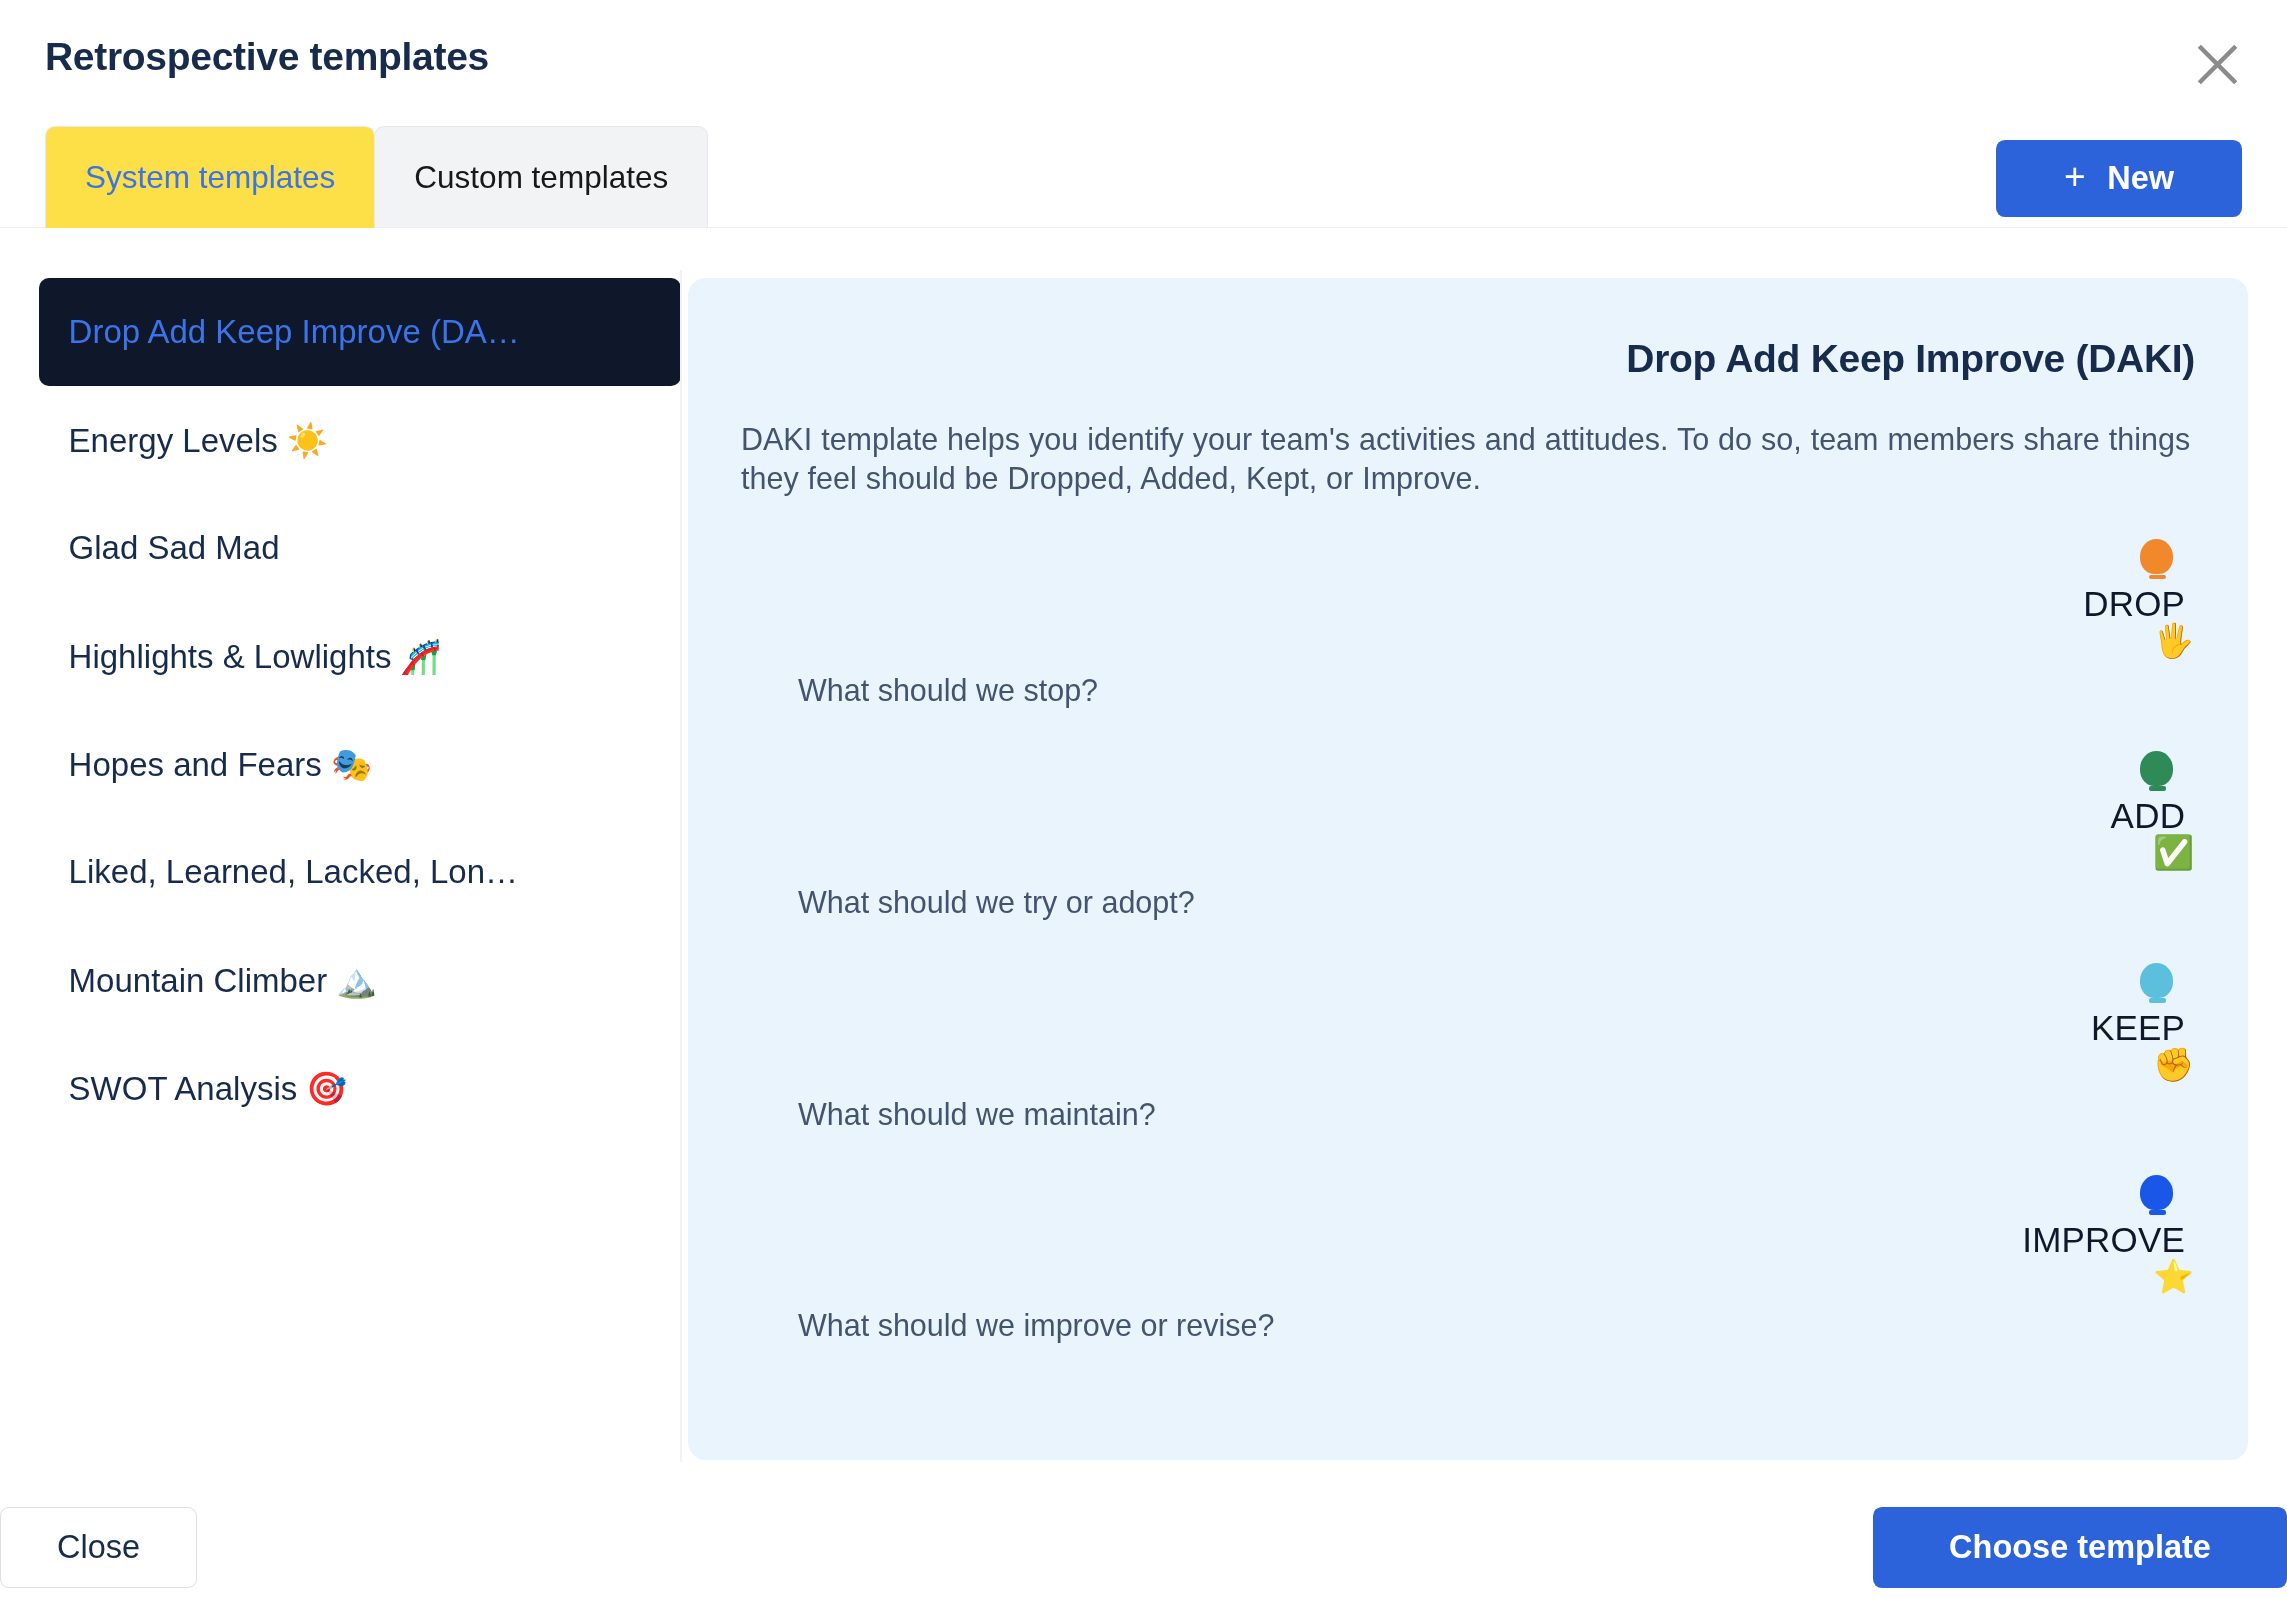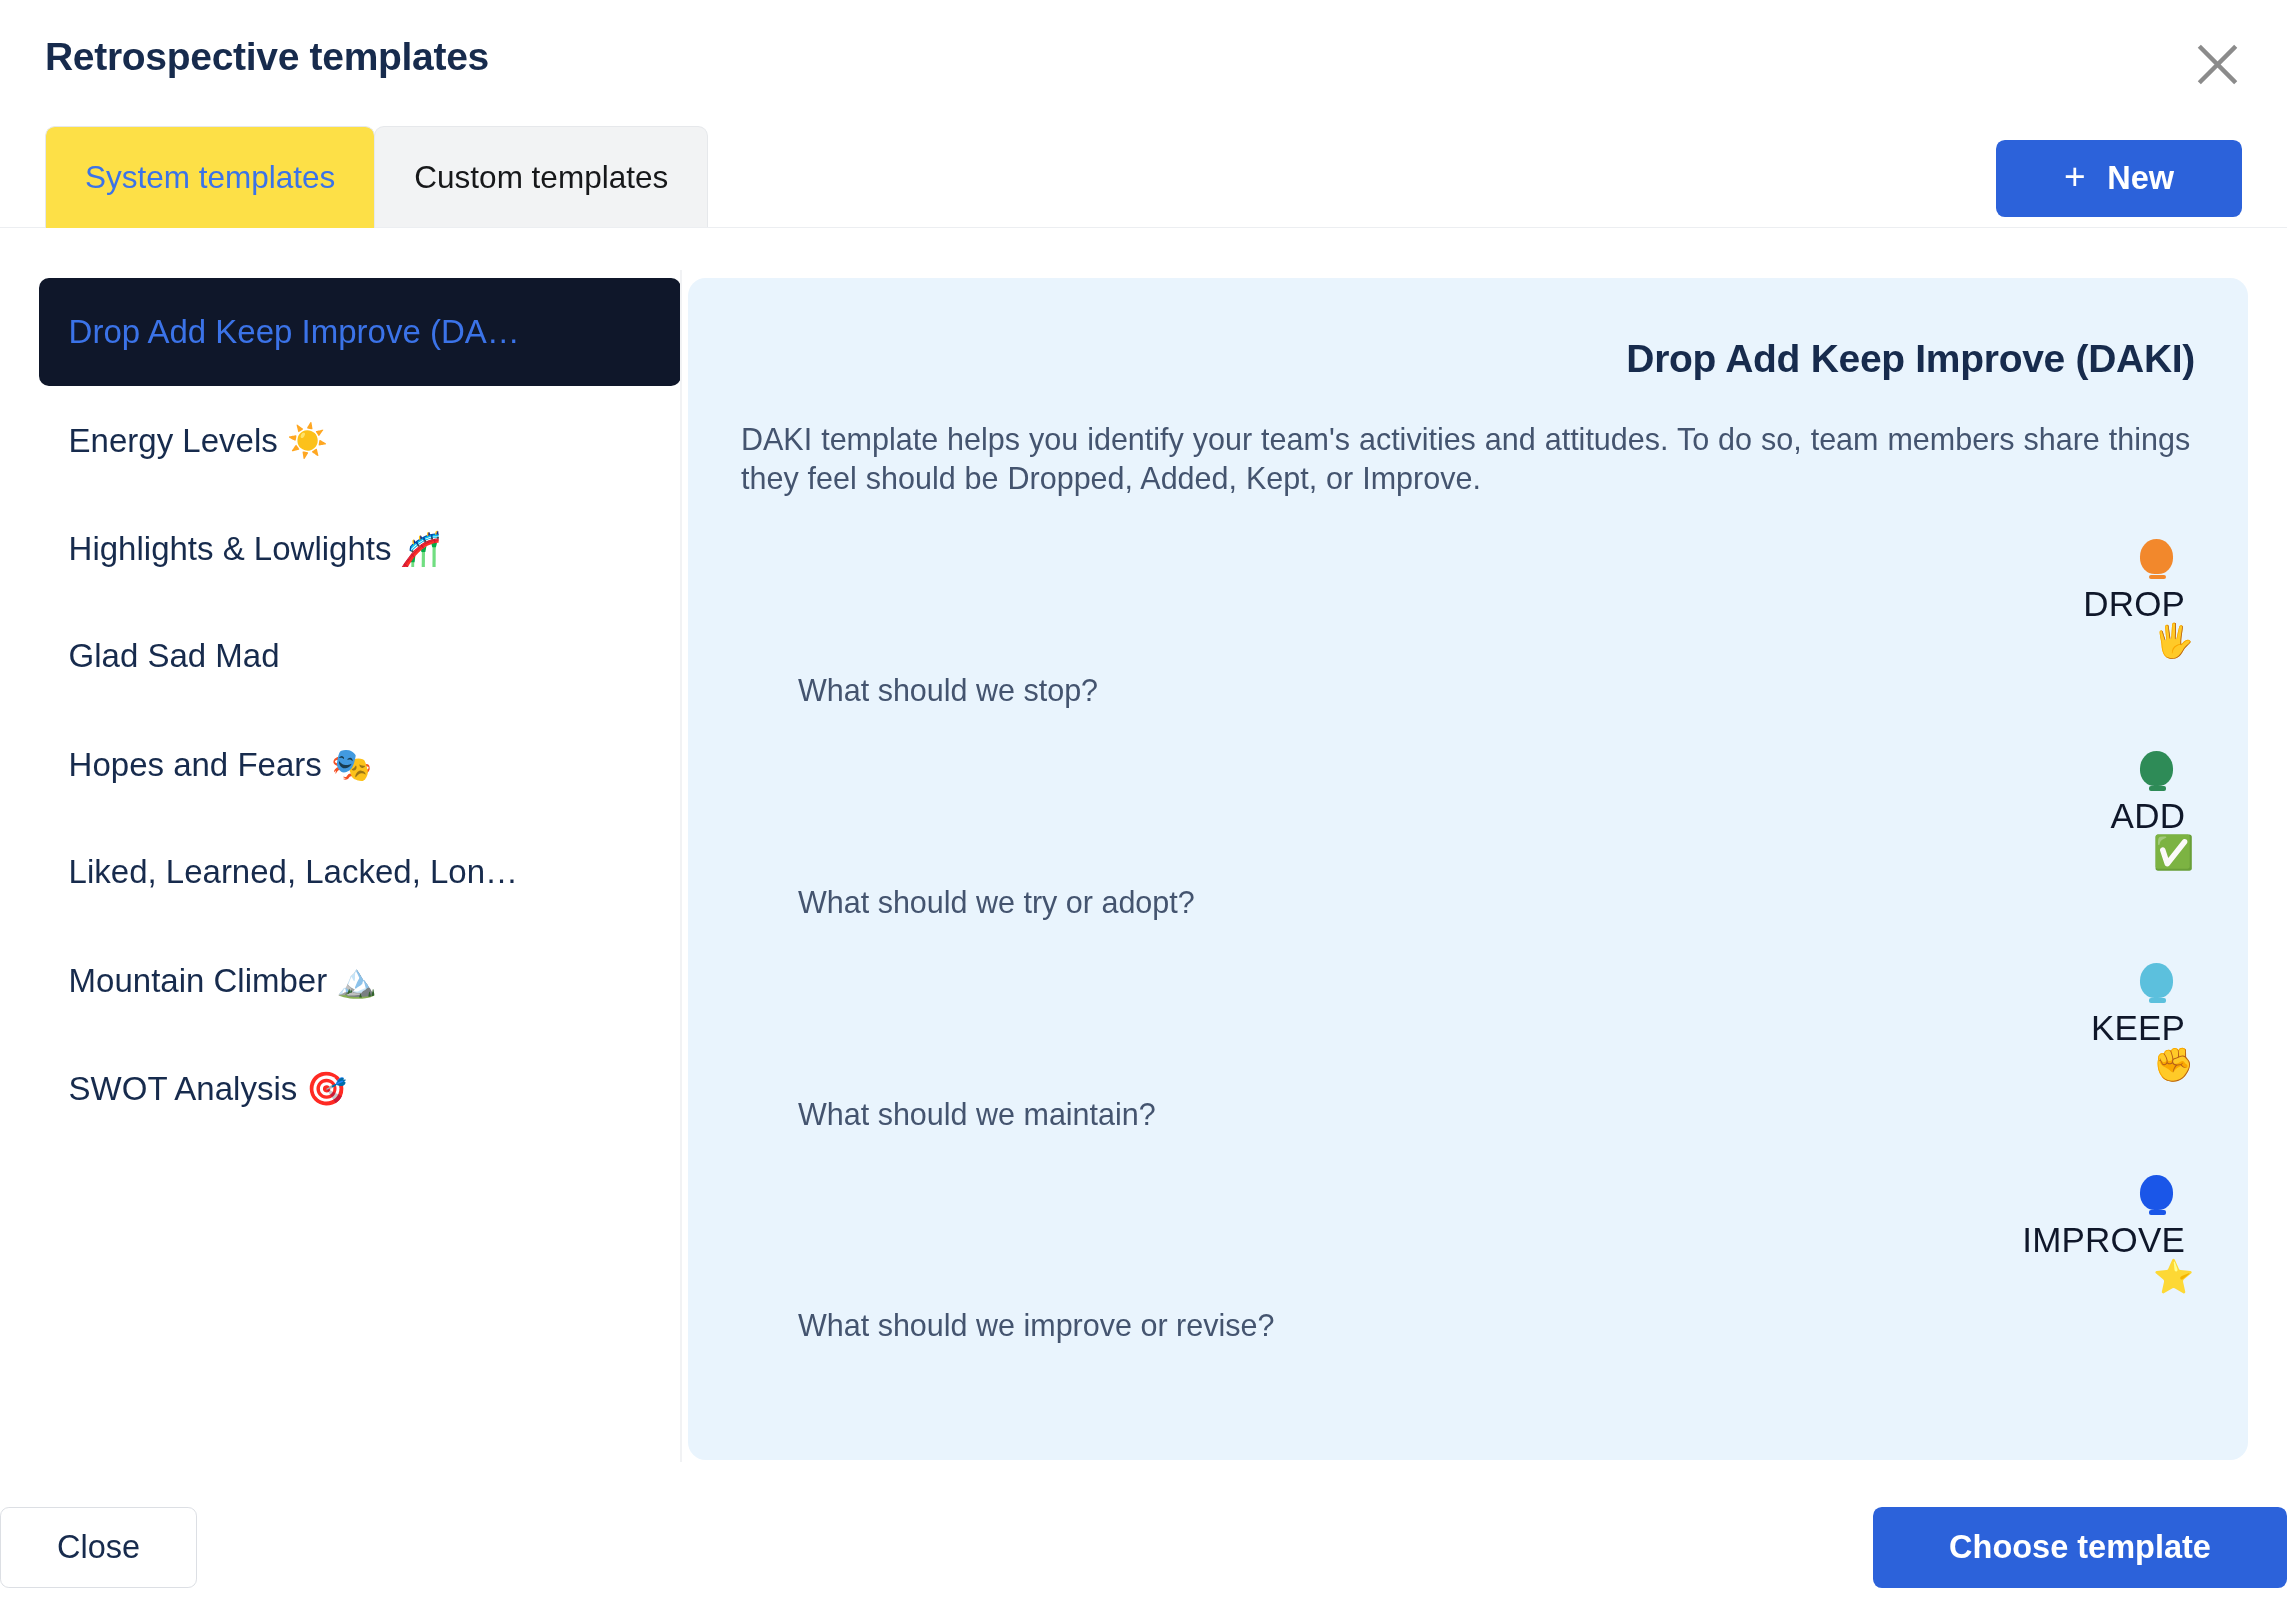--- a/index.html
+++ b/index.html
@@ -323,24 +323,24 @@
   <div class="body-area">
 
     <div class="template-list">
       <div class="list-item selected">
         <span class="li-label">Drop Add Keep Improve (DA…</span>
       </div>
       <div class="list-item">
         <span class="li-label">Energy Levels ☀️</span>
       </div>
       <div class="list-item">
+        <span class="li-label">Glad Sad Mad</span>
+      </div>
+      <div class="list-item">
         <span class="li-label">Highlights &amp; Lowlights 🎢</span>
-      </div>
-      <div class="list-item">
-        <span class="li-label">Glad Sad Mad</span>
       </div>
       <div class="list-item">
         <span class="li-label">Hopes and Fears 🎭</span>
       </div>
       <div class="list-item">
         <span class="li-label">Liked, Learned, Lacked, Lon…</span>
       </div>
       <div class="list-item">
         <span class="li-label">Mountain Climber 🏔️</span>
       </div>

